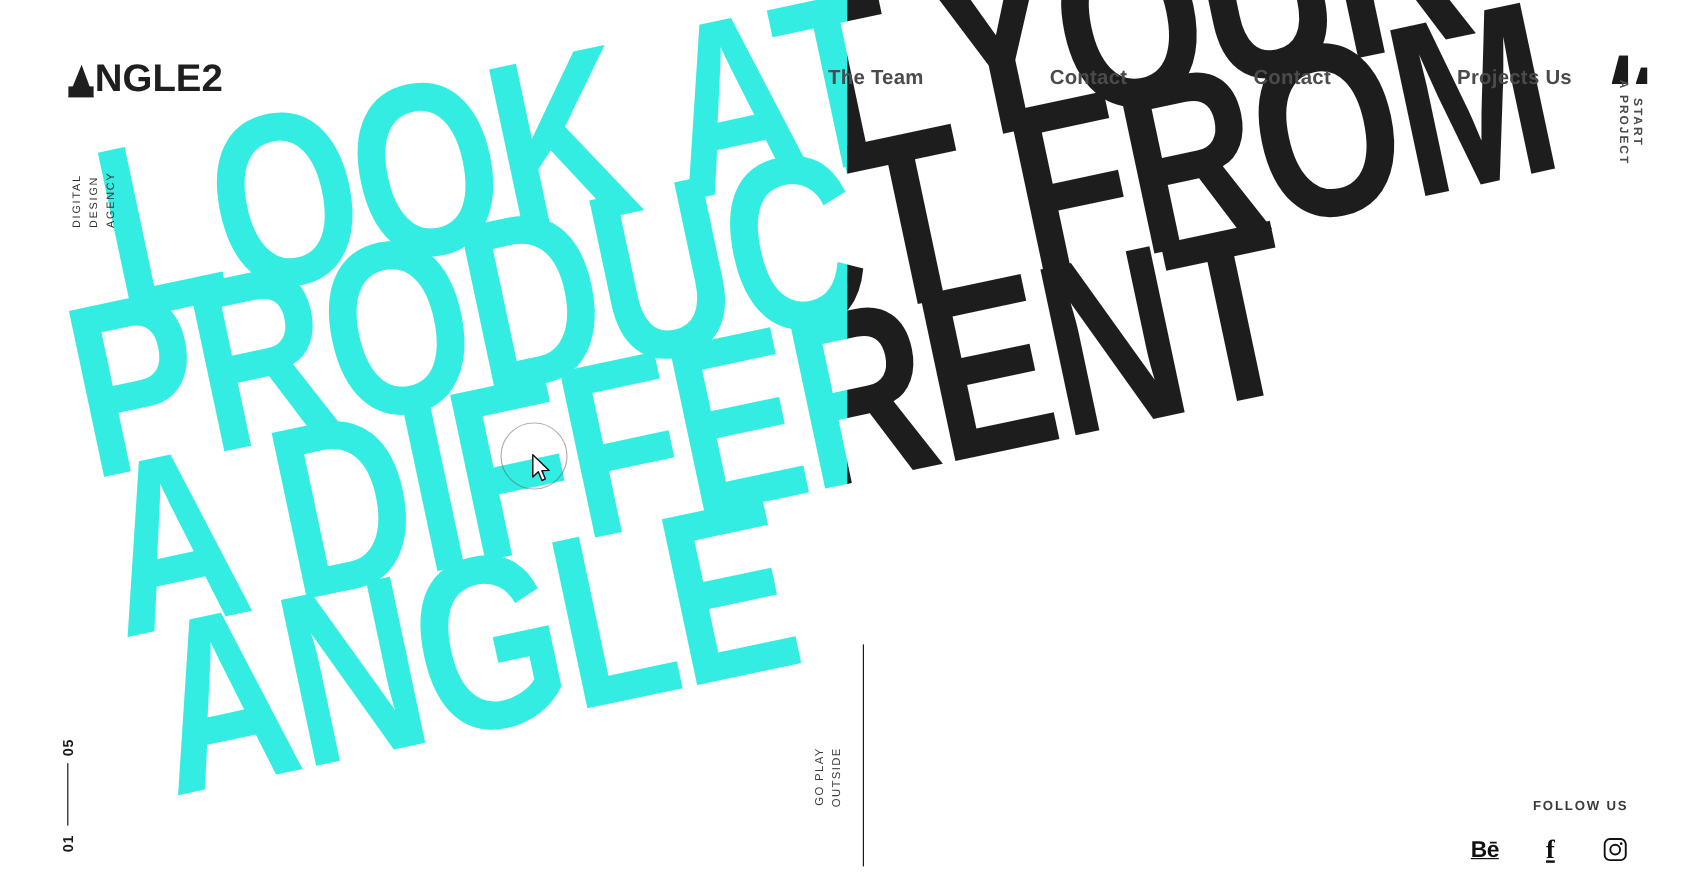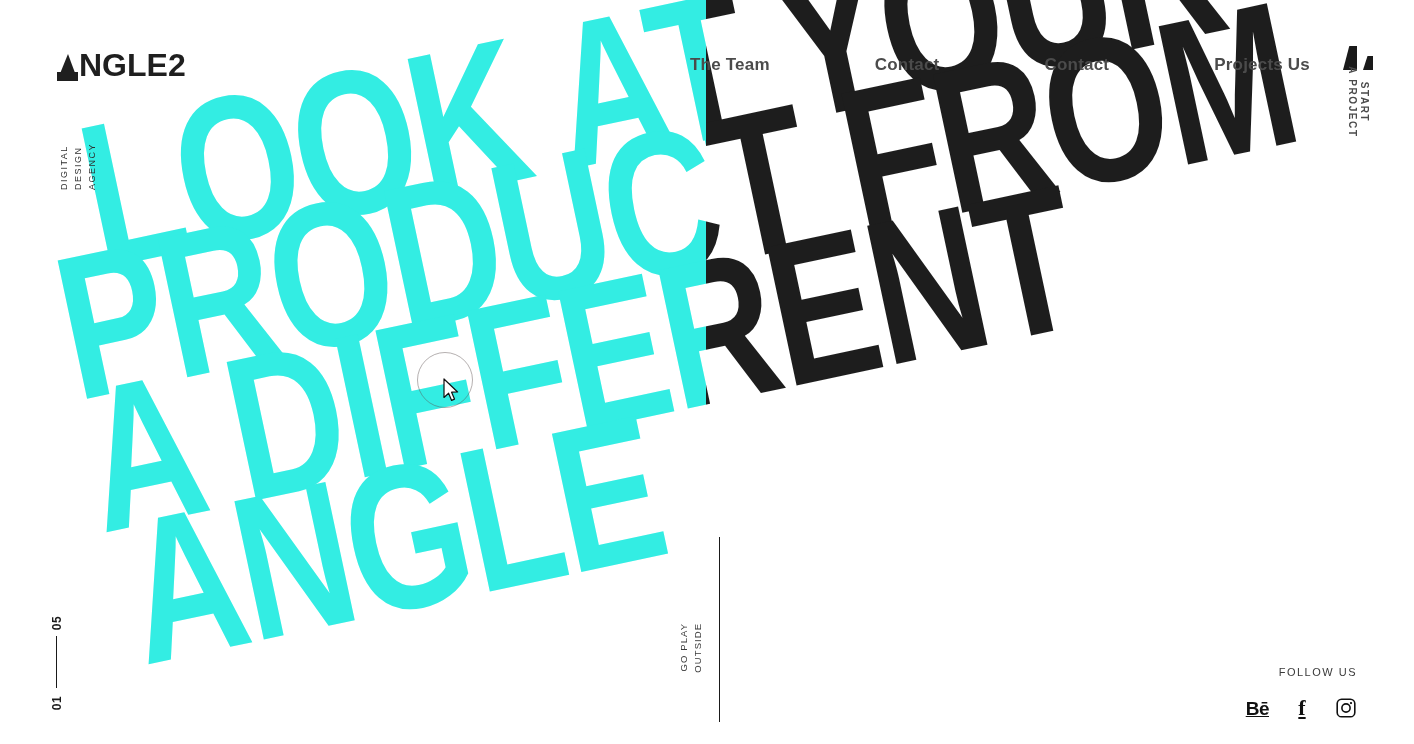--- a/index.html
+++ b/index.html
@@ -163,26 +163,26 @@
     position:absolute; right:0; top:-91px;
     width:1px; height:185px; background:#1a1a1a;
   }
 
   
   .follow {
     position:absolute; right:57px; bottom:25px;
     z-index:55; text-align:right;
   }
   .follow-label {
-    font-size:11px; font-weight:400; letter-spacing:1.5px;
+    font-size:11px; font-weight:700; letter-spacing:1.5px;
     color:#3a3a3a; margin-bottom:19px;
   }
   .social-row {
     display:flex; align-items:center; justify-content:flex-end;
-    gap:22px;
+    gap:32px;
   }
   .social {
     cursor:pointer; color:#111; display:flex;
     align-items:center; justify-content:center;
     width:22px; height:22px;
   }
   .social-be {
     font-size:19px; font-weight:700; letter-spacing:-0.5px;
     line-height:1; width:auto;
   }

